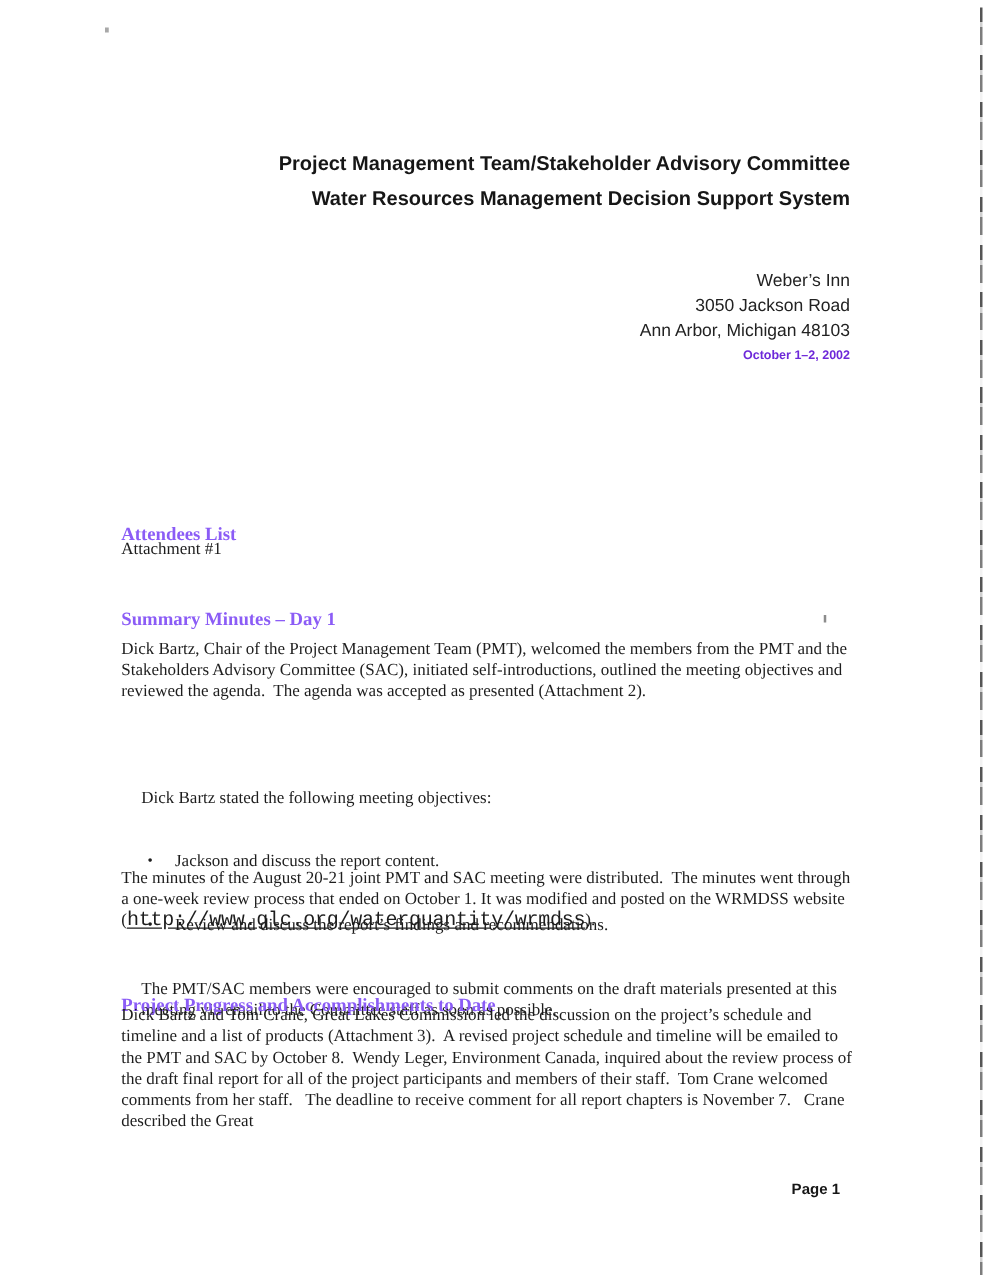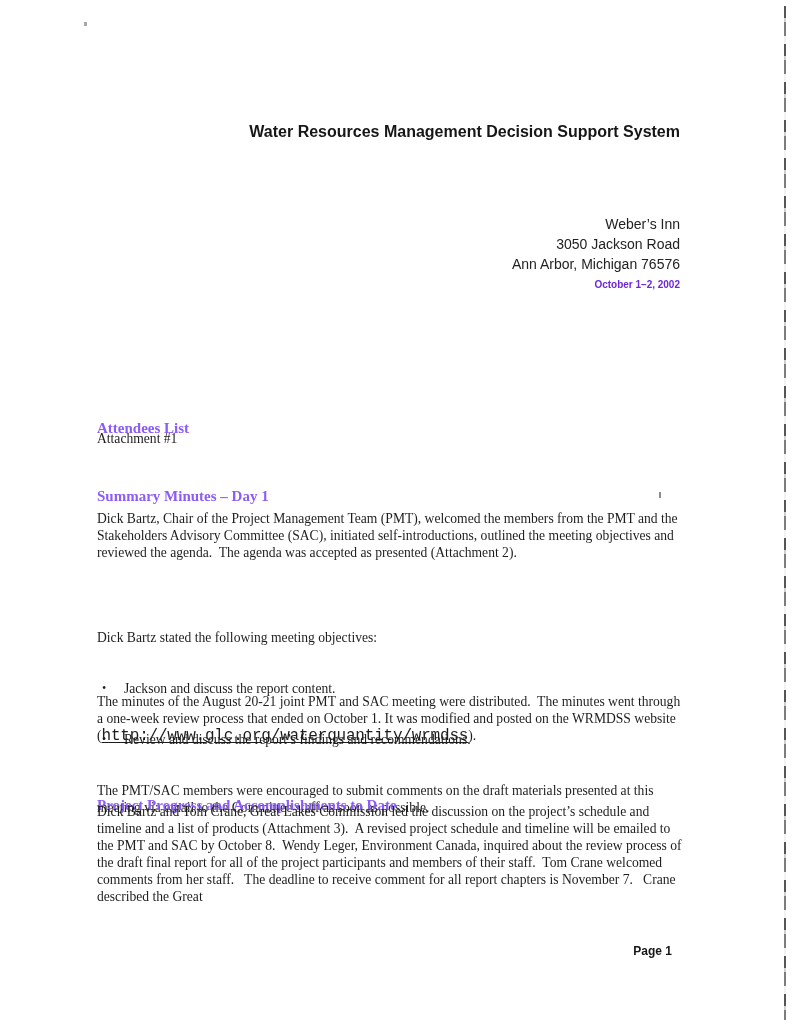--- a/index.html
+++ b/index.html
@@ -134,38 +134,39 @@
 </head>
 <body>
 
 <div class="page">
 
   <div class="scan-line"></div>
   <div class="speck-1"></div>
   <div class="speck-2"></div>
 
   <div class="doc-title">
+    <div>Project Management Team/Stakeholder Advisory Committee</div>
     <div>Water Resources Management Decision Support System</div>
   </div>
 
   <div class="venue-block">
     <div>Weber’s Inn</div>
     <div>3050 Jackson Road</div>
-    <div>Ann Arbor, Michigan 76576</div>
+    <div>Ann Arbor, Michigan 48103</div>
     <div class="venue-date">October 1–2, 2002</div>
   </div>
 
   <div class="content-block section-heading" style="top: 399px;">Attendees List</div>
   <div class="content-block para" style="top: 430px;">Attachment #1</div>
 
   <div class="content-block section-heading" style="top: 467px;">Summary Minutes – Day 1</div>
 
   <div class="content-block para" style="top: 510px;">Dick Bartz, Chair of the Project Management Team (PMT), welcomed the members from the PMT and the Stakeholders Advisory Committee (SAC), initiated self-introductions, outlined the meeting objectives and reviewed the agenda.  The agenda was accepted as presented (Attachment 2).</div>
 
-  <div class="content-block para" style="top: 595px;">
+  <div class="content-block para" style="top: 595px; margin-left: 16px;">
     <div>Dick Bartz stated the following meeting objectives:</div>
     <div class="bullet-row">
       <span class="bullet-marker">•</span>
       <span class="bullet-text">Jackson and discuss the report content.</span>
     </div>
     <div class="bullet-row">
       <span class="bullet-marker">•</span>
       <span class="bullet-text">Review and discuss the report’s findings and recommendations.</span>
     </div>
     <div>The PMT/SAC members were encouraged to submit comments on the draft materials presented at this meeting via email to the Committee staff as soon as possible.</div>

